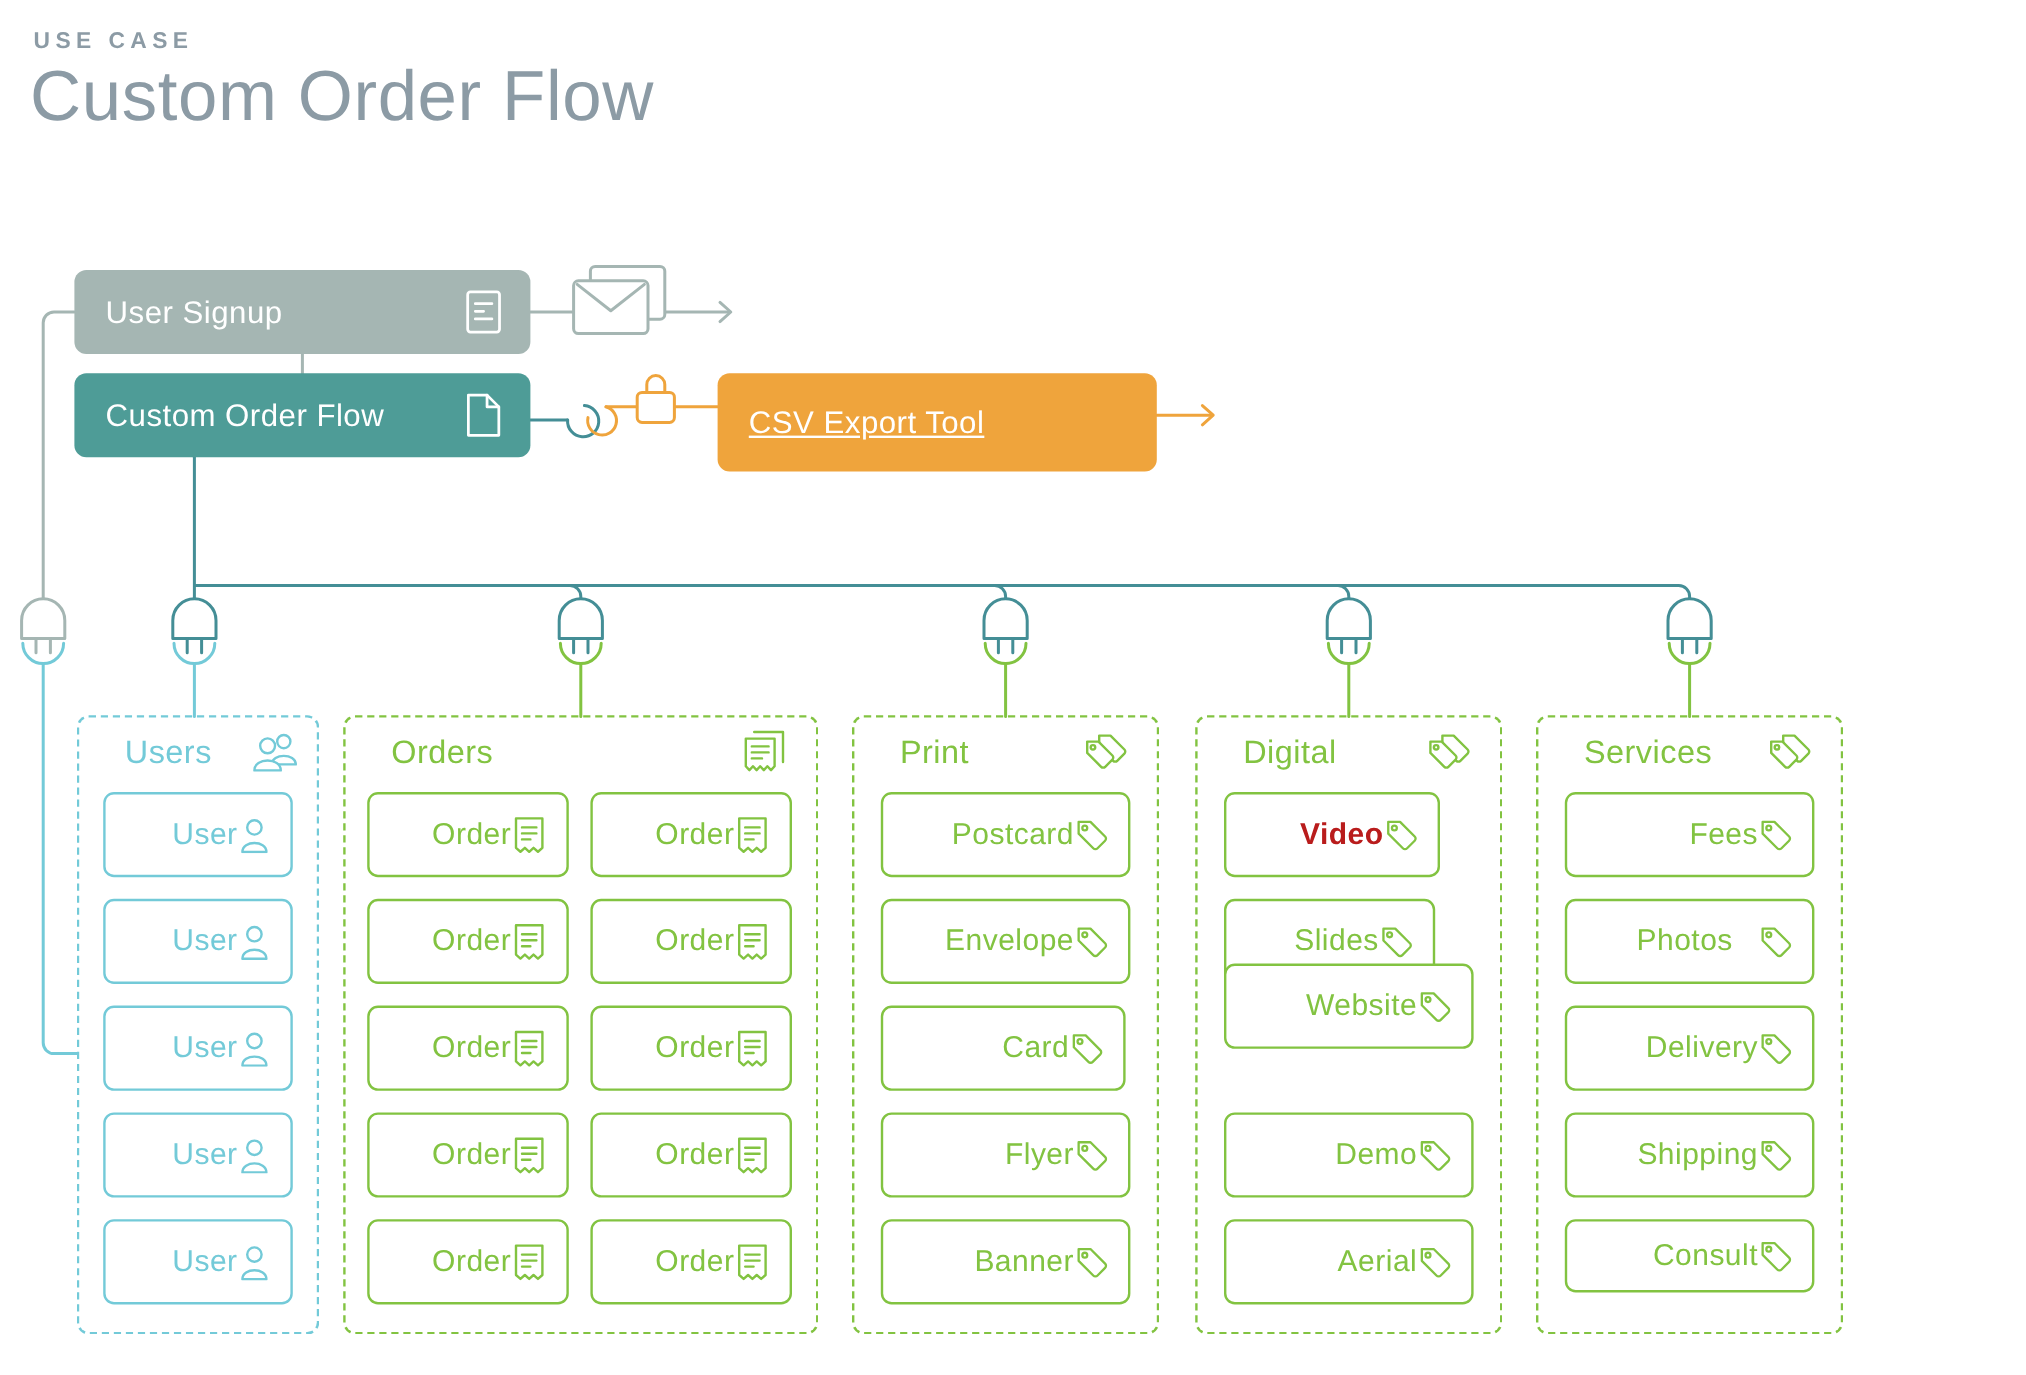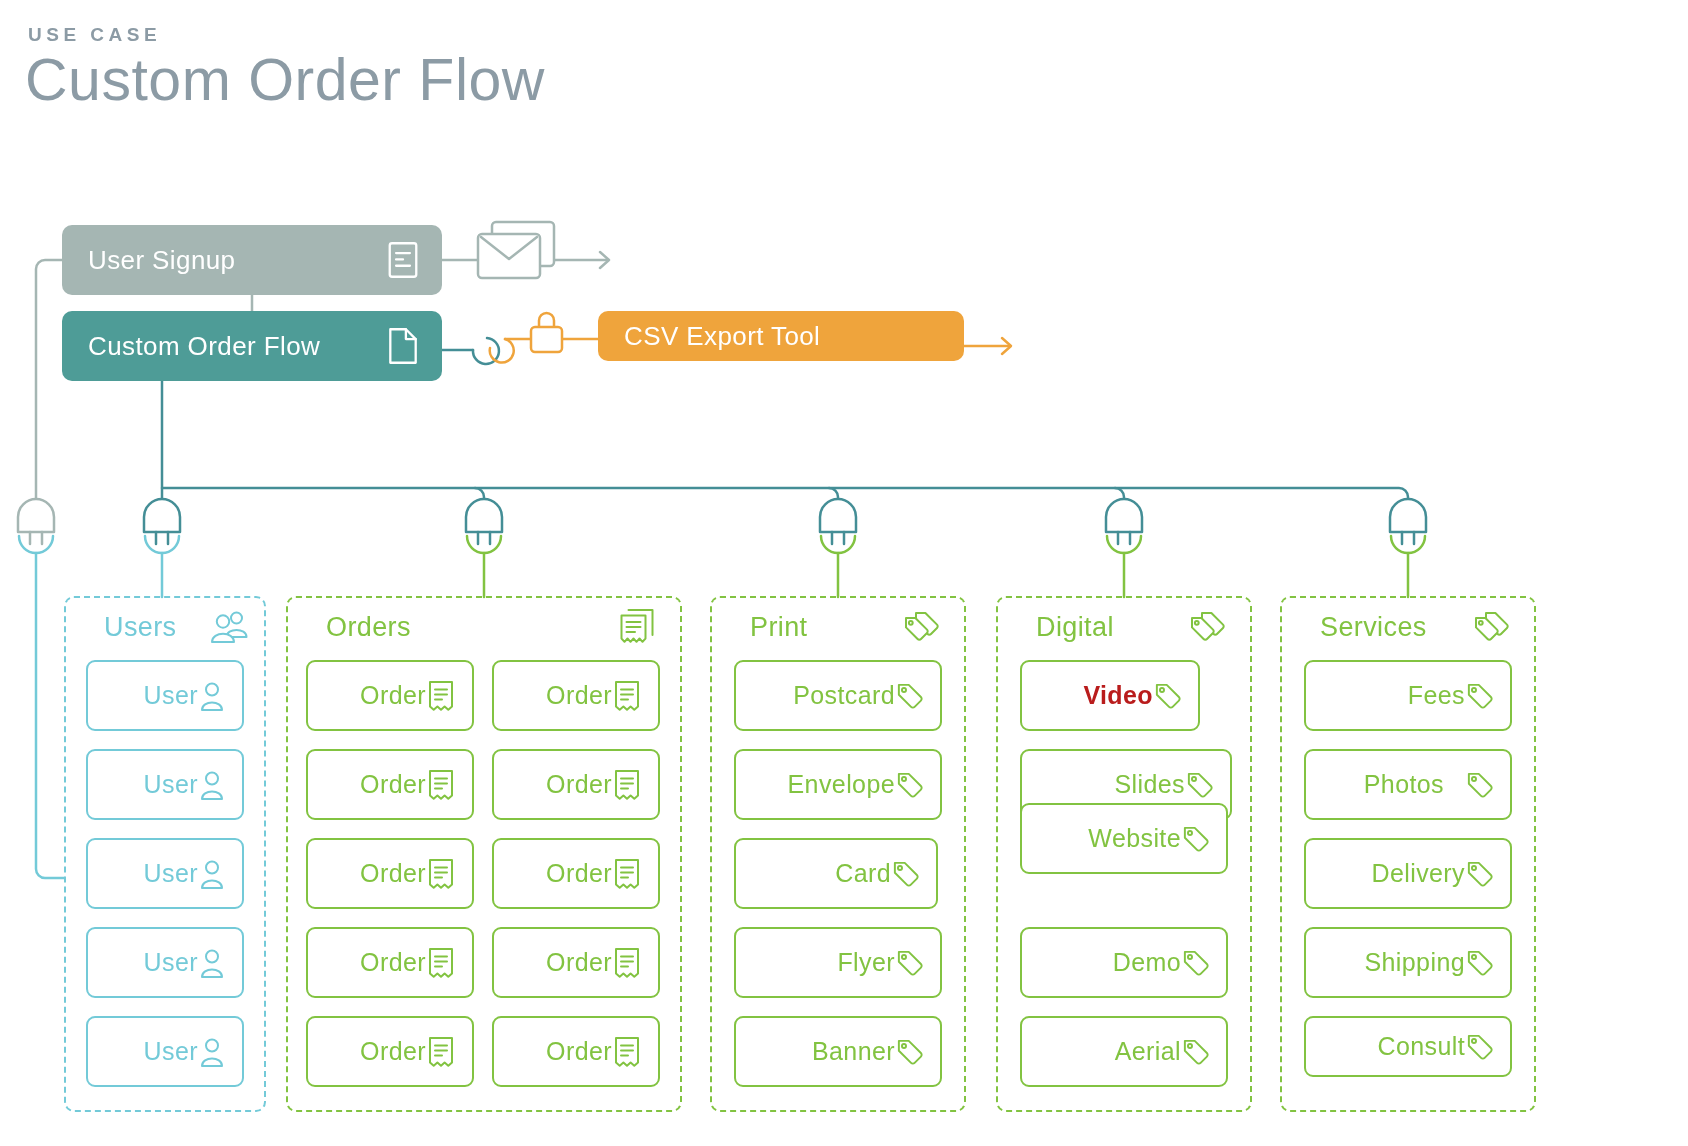--- a/index.html
+++ b/index.html
@@ -127,21 +127,21 @@
 </div>
 
 <div class="abs node" style="left: 62px; top: 311px; width: 380px; height: 70px; background: rgb(78, 156, 151);">
   <span>Custom Order Flow</span>
   <svg width="30" height="38" viewBox="0 0 26 32" fill="none" stroke="#fff" stroke-width="2" stroke-linecap="round" stroke-linejoin="round">
     <path d="M2 1.5 H15.5 L24 10 V30.5 H2 Z"></path>
     <path d="M15.5 1.5 V10 H24"></path>
   </svg>
 </div>
 
-<div class="abs node" style="left: 598px; top: 311px; width: 366px; height: 50px; background: rgb(239, 164, 60);">
+<div class="abs node" style="left: 598px; top: 311px; width: 366px; height: 82px; background: rgb(239, 164, 60); text-decoration: underline;">
   <span>CSV Export Tool</span>
 </div>
 
 <div class="abs group" style="left: 64px; top: 596px; width: 202px; height: 516px; border-color: rgb(115, 202, 216); color: rgb(115, 202, 216);">
   <span class="g-label">Users</span>
   <span class="g-icon" style="right:14px;top:12px;">
     <svg width="42" height="34" viewBox="0 0 42 34" fill="none" stroke-width="2" stroke-linecap="round" stroke-linejoin="round" stroke="currentColor">
       <circle cx="28.5" cy="8" r="5.5"></circle>
       <path d="M18.5 27 C18.5 17.5 38.5 17.5 38.5 27 Z"></path>
       <circle cx="15" cy="11.5" r="6.2" fill="#fff"></circle>
@@ -335,21 +335,21 @@
     <circle cx="9.3" cy="9.3" r="2.1"></circle>
   </svg>
     </div>
     <div class="item" style="left: 1020px; top: 660px; width: 180px; height: 71px; border-color: rgb(130, 195, 65); color: #b91c1c; font-weight: bold;">
       <span>Video</span>
       <svg width="29" height="29" viewBox="0 0 30 30" fill="none" stroke-width="2" stroke-linecap="round" stroke-linejoin="round" stroke="#82C341">
     <path d="M4 4 H14.2 L26.8 16.6 A 2.6 2.6 0 0 1 26.8 20.3 L20.3 26.8 A 2.6 2.6 0 0 1 16.6 26.8 L4 14.2 Z"></path>
     <circle cx="9.3" cy="9.3" r="2.1"></circle>
   </svg>
     </div>
-    <div class="item" style="left: 1020px; top: 749px; width: 212px; height: 71px; border-color: rgb(130, 195, 65); color: rgb(130, 195, 65);">
+    <div class="item" style="left: 1020px; top: 749px; width: 176px; height: 71px; border-color: rgb(130, 195, 65); color: rgb(130, 195, 65);">
       <span>Slides</span>
       <svg width="29" height="29" viewBox="0 0 30 30" fill="none" stroke-width="2" stroke-linecap="round" stroke-linejoin="round" stroke="#82C341">
     <path d="M4 4 H14.2 L26.8 16.6 A 2.6 2.6 0 0 1 26.8 20.3 L20.3 26.8 A 2.6 2.6 0 0 1 16.6 26.8 L4 14.2 Z"></path>
     <circle cx="9.3" cy="9.3" r="2.1"></circle>
   </svg>
     </div>
     <div class="item" style="left: 1020px; top: 803px; width: 208px; height: 71px; border-color: rgb(130, 195, 65); color: rgb(130, 195, 65);">
       <span>Website</span>
       <svg width="29" height="29" viewBox="0 0 30 30" fill="none" stroke-width="2" stroke-linecap="round" stroke-linejoin="round" stroke="#82C341">
     <path d="M4 4 H14.2 L26.8 16.6 A 2.6 2.6 0 0 1 26.8 20.3 L20.3 26.8 A 2.6 2.6 0 0 1 16.6 26.8 L4 14.2 Z"></path>

